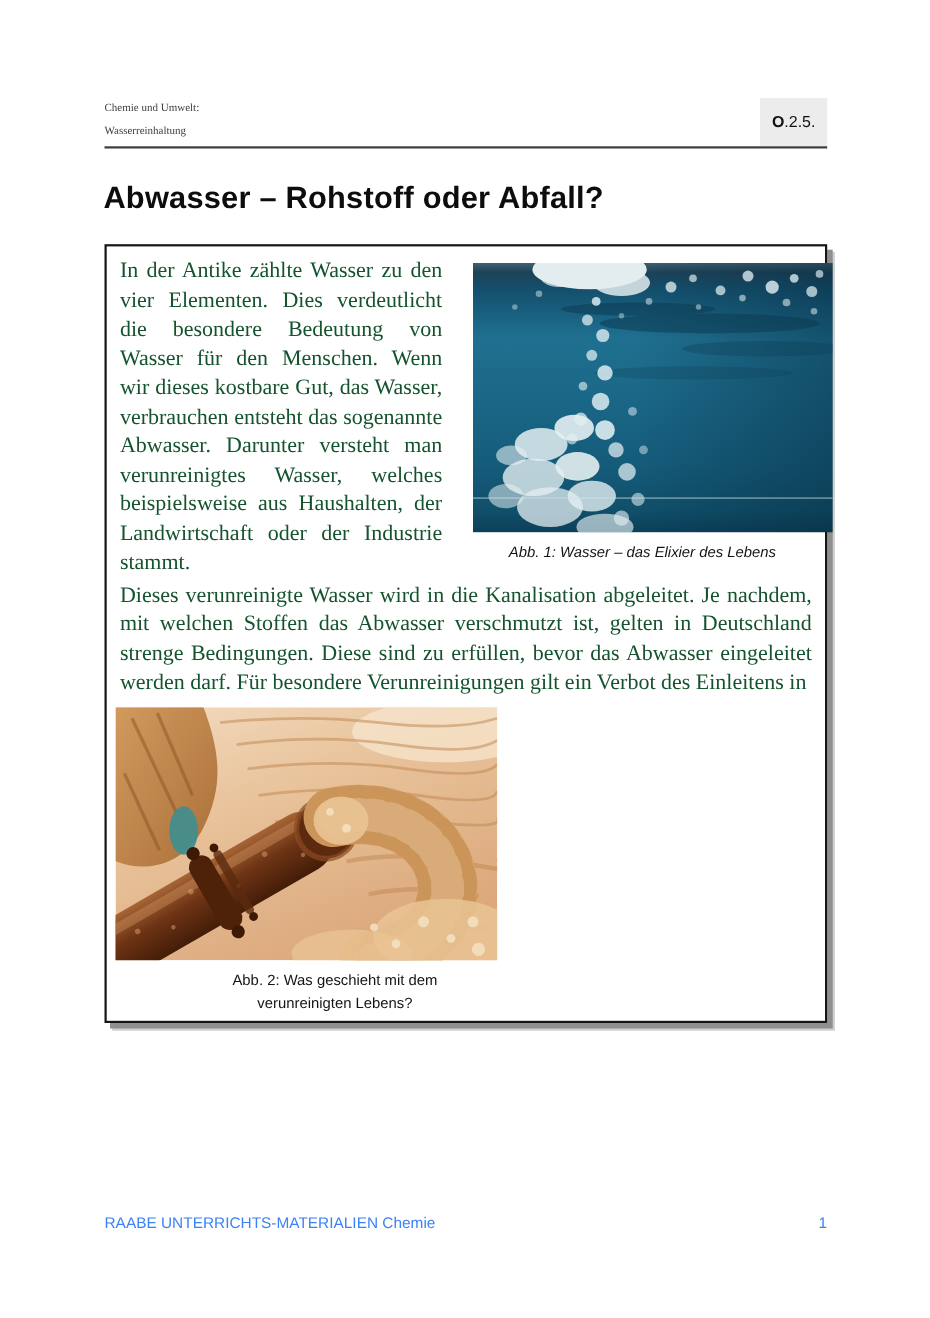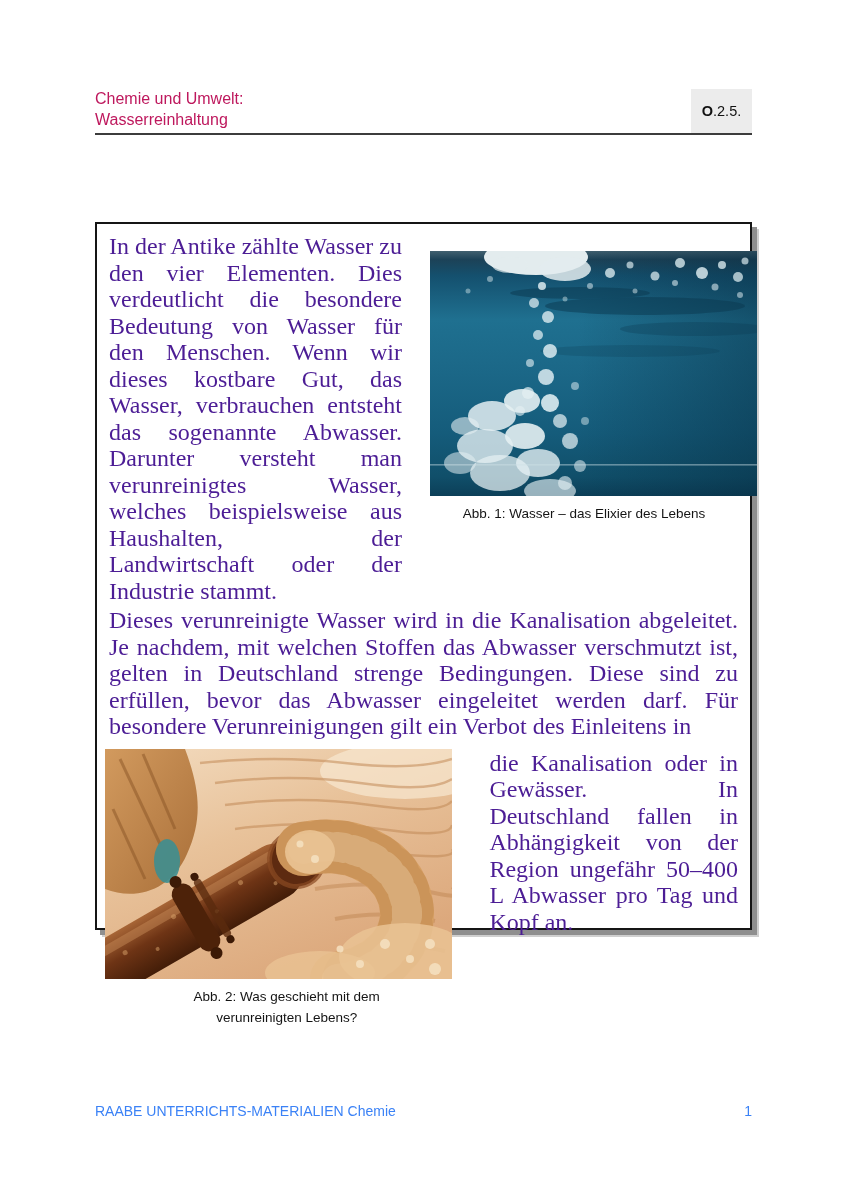--- a/index.html
+++ b/index.html
@@ -8,21 +8,21 @@
     position:relative;
     width:845px; height:1198px;
     background:#ffffff;
     font-family:"Liberation Sans", sans-serif;
     color:#1a1a1a;
     overflow:hidden;
   }
   
   .header-left {
     position:absolute; left:95px; top:88px;
-    font-size:16px; line-height:21px; color:#be185d;
+    font-size:10px; line-height:21px; color:#404040;font-family:Liberation Serif, serif;
   }
   .badge {
     position:absolute; left:691px; top:89px;
     width:61px; height:44px;
     background:#ececec;
     display:flex; align-items:center; justify-content:center;
     font-size:14.5px; color:#111;
   }
   .badge .b { font-weight:bold; }
   .header-rule {
@@ -38,26 +38,26 @@
   .content-box {
     position:absolute; left:95px; top:222px;
     width:657px; height:708px;
     border:2px solid #151515;
     background:#ffffff;
     box-shadow:5px 5px 0 #8f8f8f, 7px 7px 0 #cfcfcf;
   }
   .box-inner { padding:9px 12px 0 12px; }
   .serif {
     font-family:"Liberation Serif", serif;
-    font-size:24px; line-height:26.5px;
-    text-align:justify; color:#4c1d95;
+    font-size:20px; line-height:26.5px;
+    text-align:justify; color:#14532d;
   }
   .row1 { display:flex; align-items:flex-start; }
   .para1 { width:293px; }
-  .fig1 { margin-left:auto; width:308px; margin-top:18px; }
+  .fig1 { margin-left:auto; width:308px; margin-top:6px;font-style:italic; }
   .photo-frame { display:block; }
   .caption {
     margin-top:7px;
     font-size:13.5px; line-height:21px;
     text-align:center; color:#141414;
   }
   .para2 { margin-top:3px; }
   .row3 { display:flex; align-items:flex-start; margin-top:9px; }
   .fig2 { width:399px; margin-left:-4px; }
   .para3 { width:273px; margin-left:21px; margin-top:1px; }
@@ -77,20 +77,21 @@
   <div class="header-left">
     <div>Chemie und Umwelt:</div>
     <div>Wasserreinhaltung</div>
   </div>
   <div class="badge">
     <span class="b">O</span>
       <span>.2.5.</span>
   </div>
   <div class="header-rule"></div>
 
+  <h1 class="page-title">Abwasser – Rohstoff oder Abfall?</h1>
 
   <div class="content-box">
     <div class="box-inner">
 
       <div class="row1">
         <p class="serif para1">In der Antike zählte Wasser zu den vier Elementen. Dies verdeutlicht die besondere Bedeutung von Wasser für den Menschen. Wenn wir dieses kostbare Gut, das Wasser, verbrauchen entsteht das sogenannte Abwasser. Darunter versteht man verunreinigtes Wasser, welches beispielsweise aus Haushalten, der Landwirtschaft oder der Industrie stammt.</p>
 
         <figure class="fig1">
 
           <svg class="photo-frame" width="327" height="245" viewBox="0 0 327 245" aria-hidden="true">
@@ -274,21 +275,20 @@
               <circle cx="330" cy="220" r="6"></circle>
                 <circle cx="195" cy="95" r="3.5"></circle>
             </g>
           </svg>
           <figcaption class="caption">
             <div>Abb. 2: Was geschieht mit dem</div>
             <div>verunreinigten Lebens?</div>
           </figcaption>
         </figure>
 
-        <p class="serif para3">die Kanalisation oder in Gewässer. In Deutschland fallen in Abhängigkeit von der Region ungefähr 50–400 L Abwasser pro Tag und Kopf an.</p>
       </div>
 
     </div>
   </div>
 
   <div class="footer">
     <span>RAABE UNTERRICHTS-MATERIALIEN Chemie</span>
     <span>1</span>
   </div>
 

